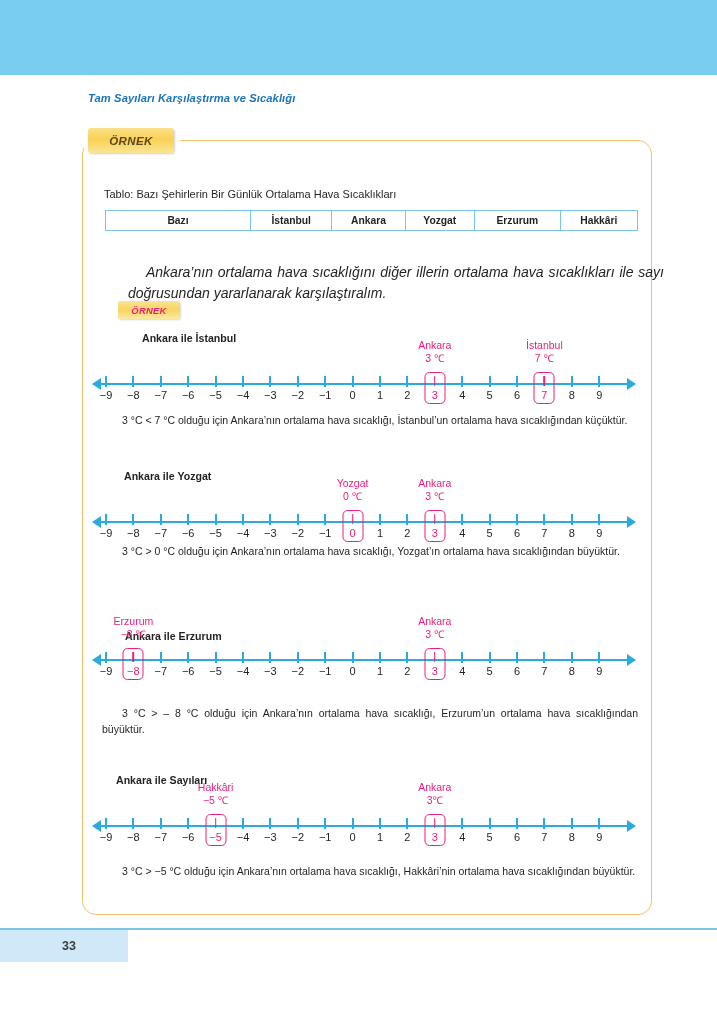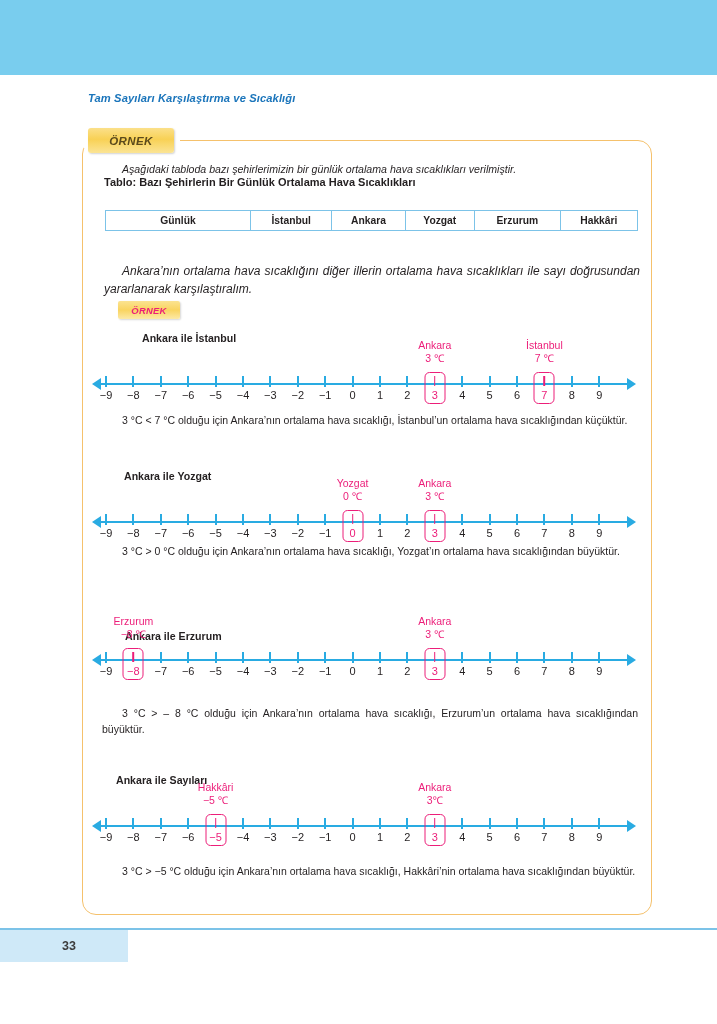--- a/index.html
+++ b/index.html
@@ -81,23 +81,23 @@
     left: 22px; top: 22px;
     width: 536px;
     font-size: 10.6px;
     font-style: italic;
     line-height: 1.45;
     text-indent: 18px;
     text-align: justify;
   }
   .table-caption {
     position: absolute;
-    left: 22px; top: 36px;
+    left: 22px; top: 48px;
     font-size: 11px;
-    font-weight: bold;
+    font-weight: normal;
   }
 
   
   table.temps {
     position: absolute;
     left: 23px; top: 70px;
     width: 533px;
     border-collapse: collapse;
     font-size: 10.3px;
   }
@@ -107,25 +107,26 @@
     height: 17px;
     padding: 1px 2px;
   }
   table.temps td.head { font-weight: bold; }
   table.temps td.rowlabel { font-weight: bold; }
   table.temps col.c0 { width: 145px; }
 
   .para {
     position: absolute;
     width: 536px;
-    font-size: 12px;
+    font-size: 14px;
     font-style: italic;
     line-height: 1.5;
     text-indent: 18px;
     text-align: justify;
+    margin-left: 24px;
   }
   .para.p-compare { left: 22px; top: 122px; }
 
   
   .cozum-badge {
     position: absolute;
     left: 36px; top: 161px;
     width: 62px; height: 18px;
     border-radius: 2px;
     background: linear-gradient(to bottom, #fbe391 0%, #f9d460 50%, #fce9a6 100%);
@@ -261,35 +262,34 @@
 <div class="top-band"></div>
 
 <div class="section-title">Tam Sayıları Karşılaştırma ve Sıcaklığı</div>
 
 <div class="content-card"></div>
 <div class="badge-notch"></div>
 <div class="ornek-badge">ÖRNEK</div>
 
 <div class="inner">
 
-  <div class="lead">Aşağıdaki tabloda bazı şehirlerimizin bir günlük ortalama hava sıcaklıkları verilmiştir.</div>
   <div class="table-caption">Tablo: Bazı Şehirlerin Bir Günlük Ortalama Hava Sıcaklıkları</div>
 
   <table class="temps">
     <colgroup>
         <col class="c0">
         <col>
         <col>
         <col>
         <col>
         <col>
       </colgroup>
     <tbody>
       <tr>
-        <td class="head">Günlük</td>
+        <td class="head">Bazı</td>
         <td class="head">İstanbul</td>
         <td class="head">Ankara</td>
         <td class="head">Yozgat</td>
         <td class="head">Erzurum</td>
         <td class="head">Hakkâri</td>
       </tr>
     </tbody>
   </table>
 
   <div class="para p-compare">Ankara’nın ortalama hava sıcaklığını diğer illerin ortalama hava sıcaklıkları ile sayı doğrusundan yararlanarak karşılaştıralım.</div>

